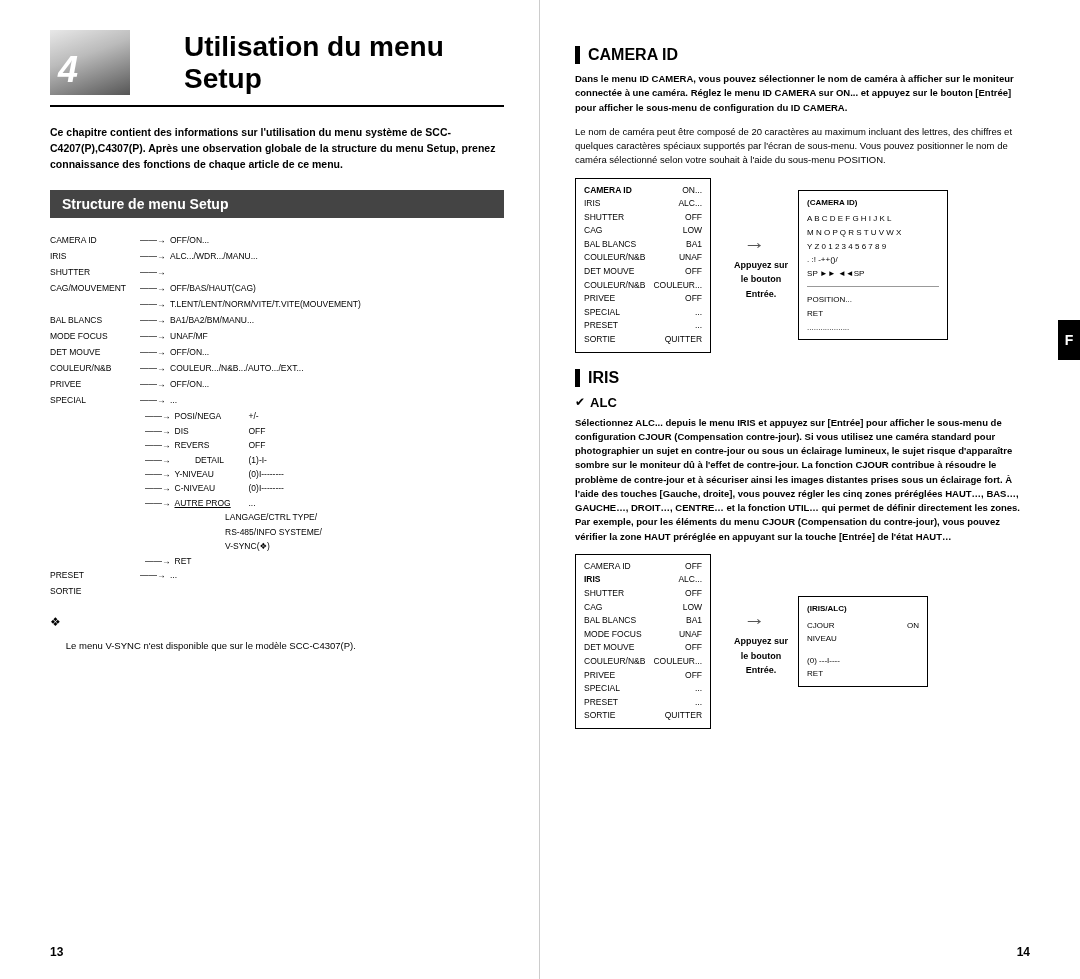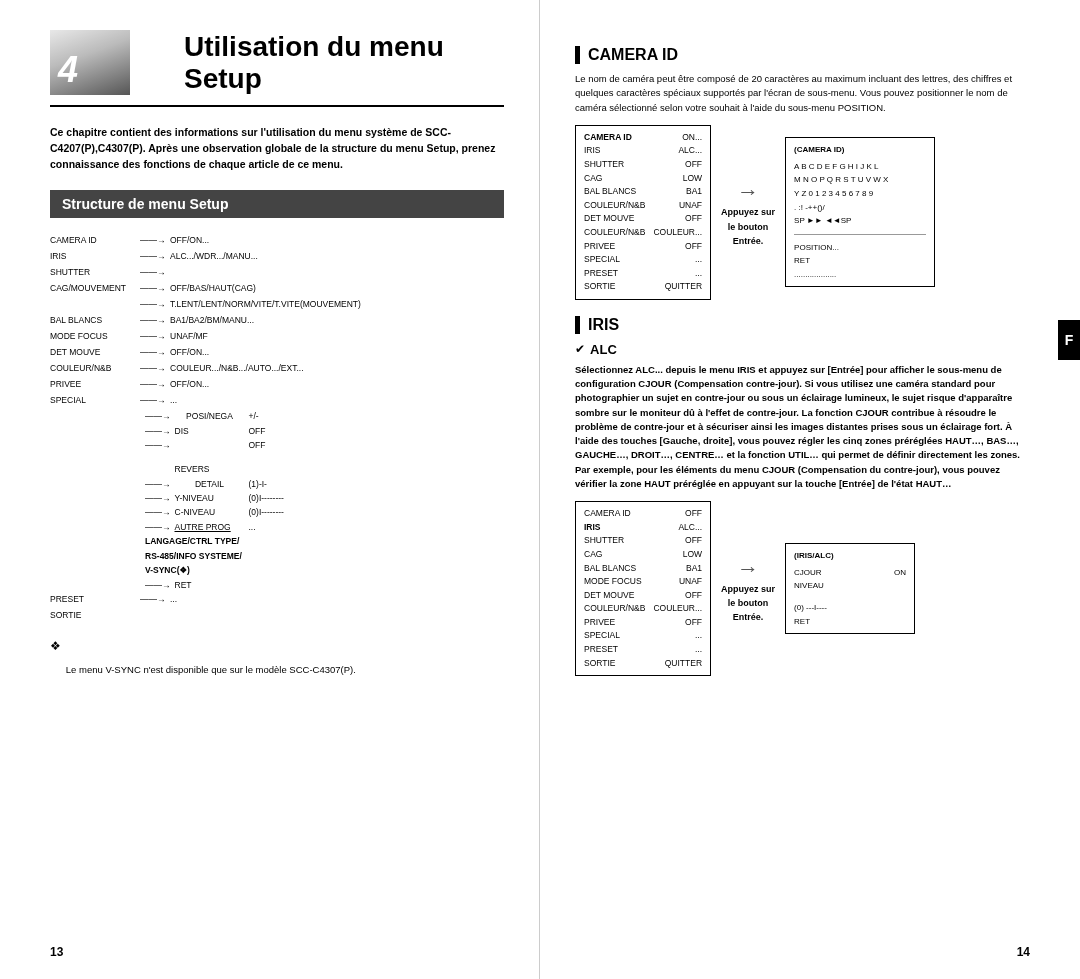--- a/index.html
+++ b/index.html
@@ -209,20 +209,21 @@
       min-width: 130px;
       font-size: 8.5px;
       line-height: 1.7;
     }
 
     .appuyez-label {
       font-size: 9px;
       font-weight: bold;
       line-height: 1.6;
       text-align: center;
+      margin-left: 13px;
     }
 
     
     .divider {
       border: none;
       border-top: 1px solid #999;
       margin: 6px 0;
     }
 
     
@@ -333,31 +334,31 @@
 
     <div class="struct-row">
       <div class="col-name" style="font-size:8.5px;">SPECIAL</div>
       <div class="col-connector">——→</div>
       <div class="col-value">...</div>
     </div>
 
     <div style="margin-left: 95px; font-size:8.5px; line-height:1.7;">
       <div style="display:flex; gap:4px;">
         <span>——→</span>
-        <span style="width:70px;text-align:center;">POSI/NEGA</span>
+        <span style="width:70px;">POSI/NEGA</span>
         <span>+/-</span>
       </div>
       <div style="display:flex; gap:4px;">
         <span>——→</span>
         <span style="width:70px;">DIS</span>
         <span>OFF</span>
       </div>
       <div style="display:flex; gap:4px;">
         <span>——→</span>
-        <span style="width:70px;margin-top:24px;">REVERS</span>
+        <span style="width:70px;">REVERS</span>
         <span>OFF</span>
       </div>
       <div style="display:flex; gap:4px;">
         <span>——→</span>
         <span style="width:70px;text-align:center;">DETAIL</span>
         <span>(1)-I-</span>
       </div>
       <div style="display:flex; gap:4px;">
         <span>——→</span>
         <span style="width:70px;">Y-NIVEAU</span>
@@ -366,21 +367,21 @@
       <div style="display:flex; gap:4px;">
         <span>——→</span>
         <span style="width:70px;">C-NIVEAU</span>
         <span> (0)I--------</span>
       </div>
       <div style="display:flex; gap:4px;">
         <span>——→</span>
         <span style="width:70px;text-decoration:underline;">AUTRE PROG</span>
         <span>...</span>
       </div>
-      <div style="display:flex; gap:4px; font-weight:bold;">
+      <div style="display:flex; gap:4px; margin-left:80px;">
         <span>LANGAGE/CTRL TYPE/<br>RS-485/INFO SYSTEME/<br>V-SYNC(❖)</span>
       </div>
       <div style="display:flex; gap:4px;">
         <span>——→</span>
         <span>RET</span>
       </div>
     </div>
 
     <div class="struct-row">
       <div class="col-name" style="font-size:8.5px;">PRESET</div>
@@ -406,20 +407,21 @@
 
 <div class="page-right">
 
   <div class="f-tab">F</div>
 
   <div class="section-title">
     <div class="section-bar"></div>
     <span class="section-title-text">CAMERA ID</span>
   </div>
 
+  <p class="body-text-bold">Dans le menu ID CAMERA, vous pouvez sélectionner le nom de caméra à afficher sur le moniteur connectée à une caméra. Réglez le menu ID CAMERA sur ON... et appuyez sur le bouton [Entrée] pour afficher le sous-menu de configuration du ID CAMERA.</p>
   <p class="body-text">Le nom de caméra peut être composé de 20 caractères au maximum incluant des lettres, des chiffres et quelques caractères spéciaux supportés par l'écran de sous-menu. Vous pouvez positionner le nom de caméra sélectionné selon votre souhait à l'aide du sous-menu POSITION.</p>
 
   <div class="menu-panel-container">
 
     <div class="menu-panel">
       <div class="menu-panel-row">
         <span style="font-weight:bold;">CAMERA ID</span>
         <span>ON...</span>
       </div>
       <div class="menu-panel-row">

